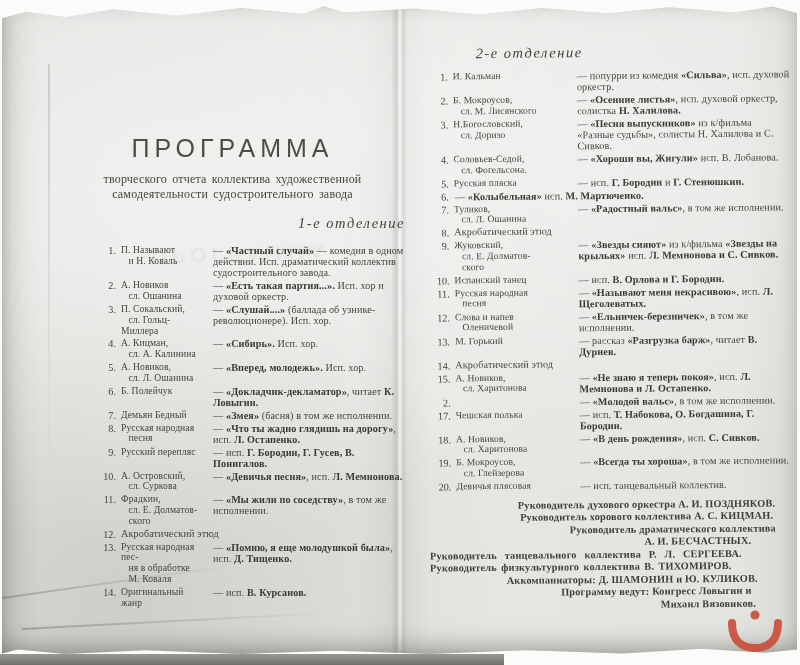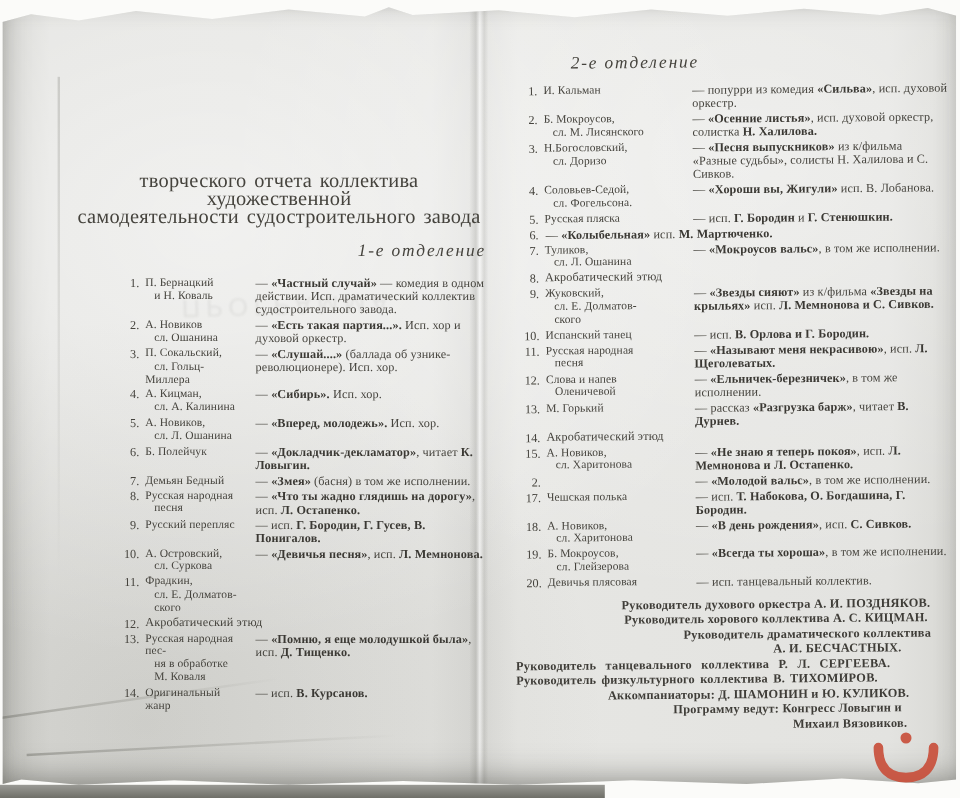--- a/index.html
+++ b/index.html
@@ -29,21 +29,21 @@
 
   .page{position:absolute;color:#46443e;}
   .page-left{left:58px;top:130px;width:345px;}
   .page-right{left:418px;top:40px;width:372px;transform:rotate(-.5deg);}
 
   .title{margin:0;text-align:center;font-family:"Liberation Sans",sans-serif;
          font-weight:400;font-size:25px;letter-spacing:5px;color:#4e4c46;}
   .ghost{position:absolute;left:40px;top:108px;width:280px;text-align:center;
          font-family:"Liberation Sans",sans-serif;font-size:21px;letter-spacing:5px;
          color:#3a3a36;opacity:.07;transform:scaleY(-1) rotate(1.5deg);filter:blur(1px);}
-  .subtitle{margin:9px 0 0;text-align:center;font-size:17px;line-height:15px;
+  .subtitle{margin:9px 0 0;text-align:center;font-size:12px;line-height:15px;
          white-space:pre-line;letter-spacing:.2px;word-spacing:2px;color:#45433d;}
   .section{margin:13px auto 0;text-align:right;font-style:italic;font-size:14.5px;
          letter-spacing:1.5px;color:#45433d;}
   .page-right .section{width:max-content;margin:0 0 0 58px;}
 
   .items{margin-top:13px;}
   .page-left .items{padding-left:36px;}
   .page-right .items{padding-left:6px;margin-top:9px;}
   .item{display:flex;align-items:flex-start;margin-bottom:2px;}
   .num{flex:0 0 20px;text-align:right;font-size:10.2px;line-height:11px;}
@@ -75,28 +75,29 @@
   <div class="bottom-band"></div>
 
   <div class="paper">
     <div class="fold"></div>
     <div class="crease c-a"></div>
     <div class="crease c-b"></div>
     <div class="crease c-c"></div>
 
     <div class="page page-left">
       <div class="ghost">ПРОГРАММА</div>
+      <h1 class="title">ПРОГРАММА</h1>
       <p class="subtitle">творческого отчета коллектива художественной
 самодеятельности судостроительного завода</p>
       <div class="section">1-е отделение</div>
       <div class="items">
 
           <div class="item">
             <span class="num">1.</span>
-            <span class="author">П. Бернацкий
+            <span class="author">П. Называют
    и Н. Коваль</span>
             <span class="desc"><span>— </span><span class="b">«Частный случай»</span><span> — комедия в одном действии. Исп. драматический коллектив судостроительного завода.</span></span>
           </div>
 
           <div class="item">
             <span class="num">2.</span>
             <span class="author">А. Новиков
    сл. Ошанина</span>
             <span class="desc"><span>— </span><span class="b">«Есть такая партия...».</span><span> Исп. хор и духовой оркестр.</span></span>
           </div>
@@ -152,20 +153,21 @@
             <span class="author">А. Островский,
    сл. Суркова</span>
             <span class="desc"><span>— </span><span class="b">«Девичья песня»</span><span>, исп. </span><span class="b">Л. Мемнонова.</span></span>
           </div>
 
           <div class="item">
             <span class="num">11.</span>
             <span class="author">Фрадкин,
    сл. Е. Долматов-
    ского</span>
+            <span class="desc"><span>— </span><span class="b">«Мы жили по соседству»</span><span>, в том же исполнении.</span></span>
           </div>
 
           <div class="item no-desc">
             <span class="num">12.</span>
             <span class="author">Акробатический этюд</span>
 
           </div>
 
           <div class="item">
             <span class="num">13.</span>
@@ -223,21 +225,21 @@
 
           <div class="item">
             <span class="num">6.</span>
             <span class="desc"><span>— </span><span class="b">«Колыбельная»</span><span> исп. </span><span class="b">М. Мартюченко.</span></span>
           </div>
 
           <div class="item">
             <span class="num">7.</span>
             <span class="author">Туликов,
    сл. Л. Ошанина</span>
-            <span class="desc"><span>— </span><span class="b">«Мокроусов вальс»</span><span>, в том же исполнении.</span></span>
+            <span class="desc"><span>— </span><span class="b">«Радостный вальс»</span><span>, в том же исполнении.</span></span>
           </div>
 
           <div class="item no-desc">
             <span class="num">8.</span>
             <span class="author">Акробатический этюд</span>
 
           </div>
 
           <div class="item">
             <span class="num">9.</span>

